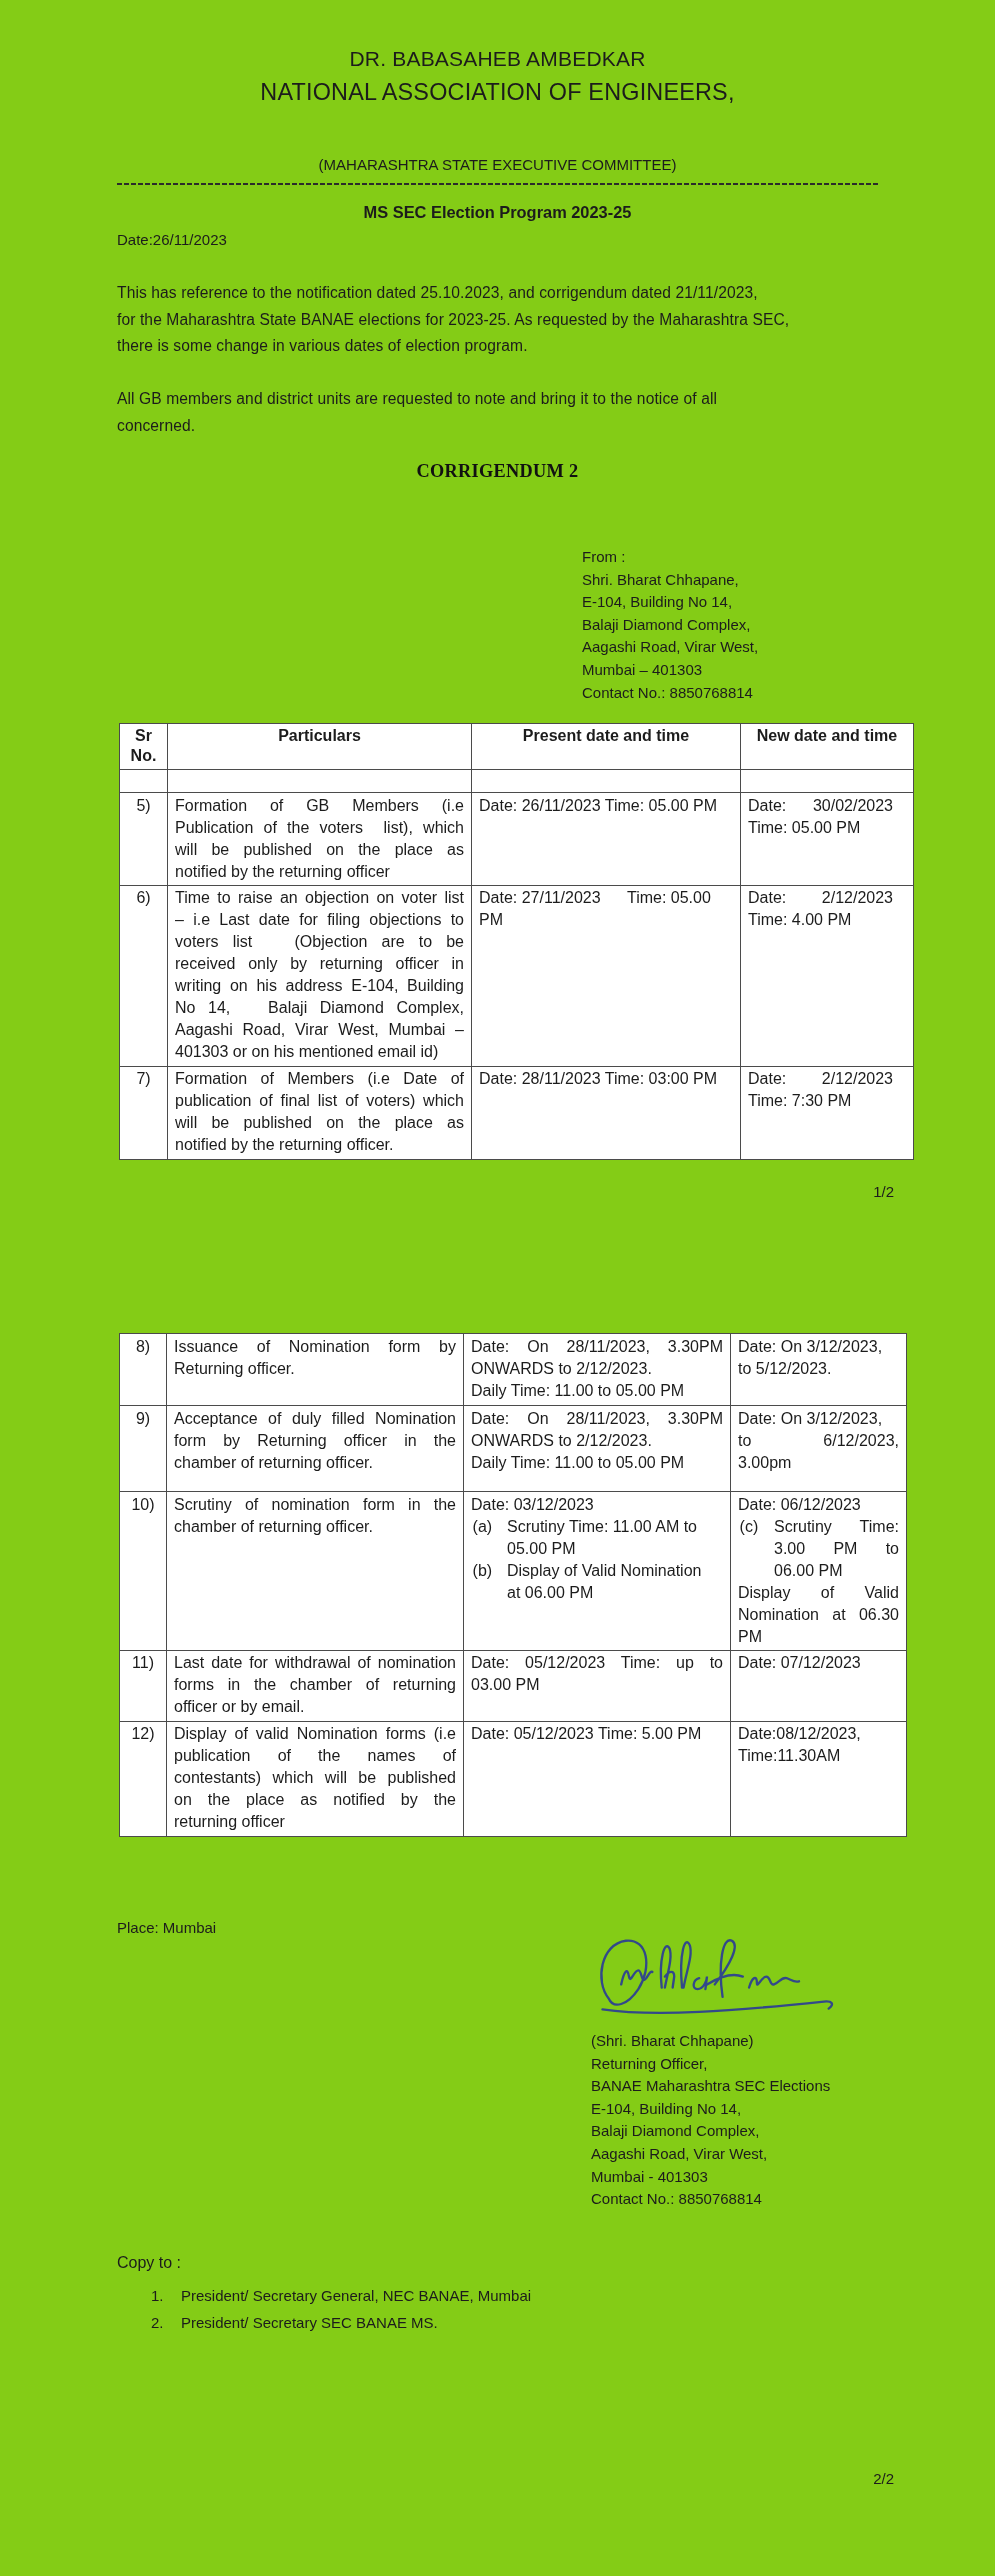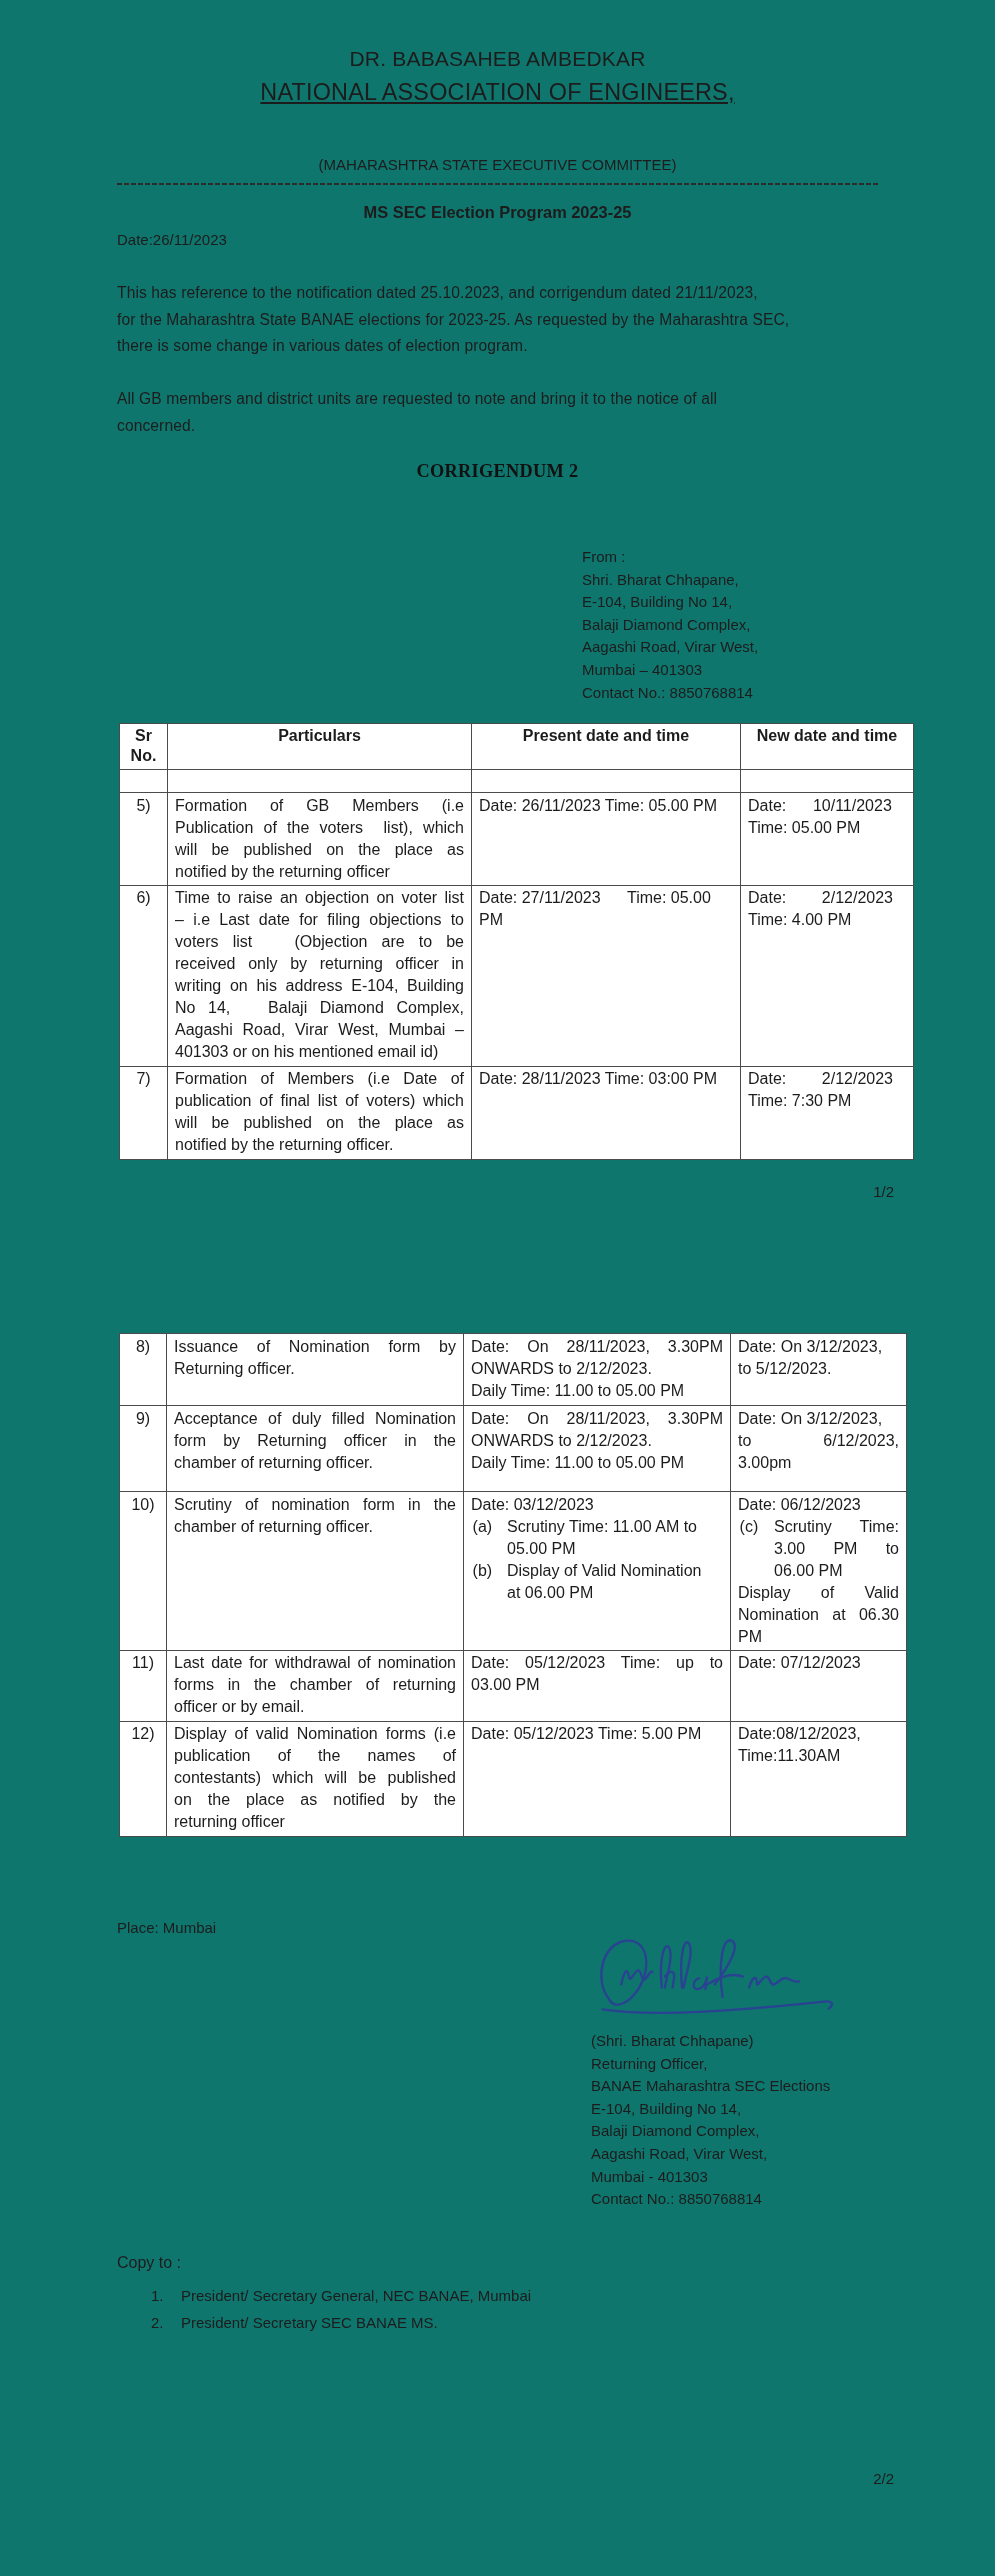--- a/index.html
+++ b/index.html
@@ -1,21 +1,21 @@
 <!DOCTYPE html>
 <html style="font-size:12.5px"><head>
 <meta charset="utf-8">
 <style>
   html,body{margin:0;padding:0;background:#ffffff;}
-  .page{position:relative;width:995px;height:2576px;background:#0f766e;
+  .page{position:relative;width:995px;height:2576px;background:#84cc16;
         font-family:"Liberation Sans",sans-serif;color:#1c1c1c;overflow:hidden;}
   .abs{position:absolute;}
   .centerband{left:117px;width:761px;text-align:center;}
   .org1{top:47px;font-size:21px;letter-spacing:0.2px;}
-  .org2{top:79px;font-size:23.4px;letter-spacing:0.2px;text-decoration:underline;}
+  .org2{top:79px;font-size:23.4px;letter-spacing:0.2px;}
   .org3{top:116px;font-size:15px;margin-top:40px;}
   .dashline{top:183px;left:117px;width:762px;height:2.3px;
             background:repeating-linear-gradient(90deg,#2b2b2b 0 4.7px,transparent 4.7px 7px);}
   .doctitle{top:203px;font-size:16.4px;font-weight:bold;}
   .dateline{top:231px;left:117px;font-size:15px;}
   .bodypara{left:117px;width:781px;font-size:15.6px;line-height:26.5px;letter-spacing:0.1px;}
   .para1{top:280px;}
   .para2{top:386px;}
   .corr{left:117px;width:761px;text-align:center;font-family:"Liberation Serif",serif;
         font-weight:bold;font-size:18.3px;letter-spacing:0.3px;color:#111;}
@@ -121,21 +121,21 @@
           <td class="cell-particulars">
             <div class="cline just">Formation of GB Members (i.e</div>
             <div class="cline just">Publication of the voters  list), which</div>
             <div class="cline just">will be published on the place as</div>
             <div class="cline">notified by the returning officer</div>
           </td>
           <td class="cell-present">
             <div class="cline">Date: 26/11/2023 Time: 05.00 PM</div>
           </td>
           <td class="cell-new">
-            <div class="cline">Date:      10/11/2023</div>
+            <div class="cline">Date:      30/02/2023</div>
             <div class="cline">Time: 05.00 PM</div>
           </td>
         </tr>
         <tr>
           <td class="cell-sr">6)</td>
           <td class="cell-particulars">
             <div class="cline just">Time to raise an objection on voter list</div>
             <div class="cline just">– i.e Last date for filing objections to</div>
             <div class="cline just">voters list   (Objection are to be</div>
             <div class="cline just">received only by returning officer in</div>

